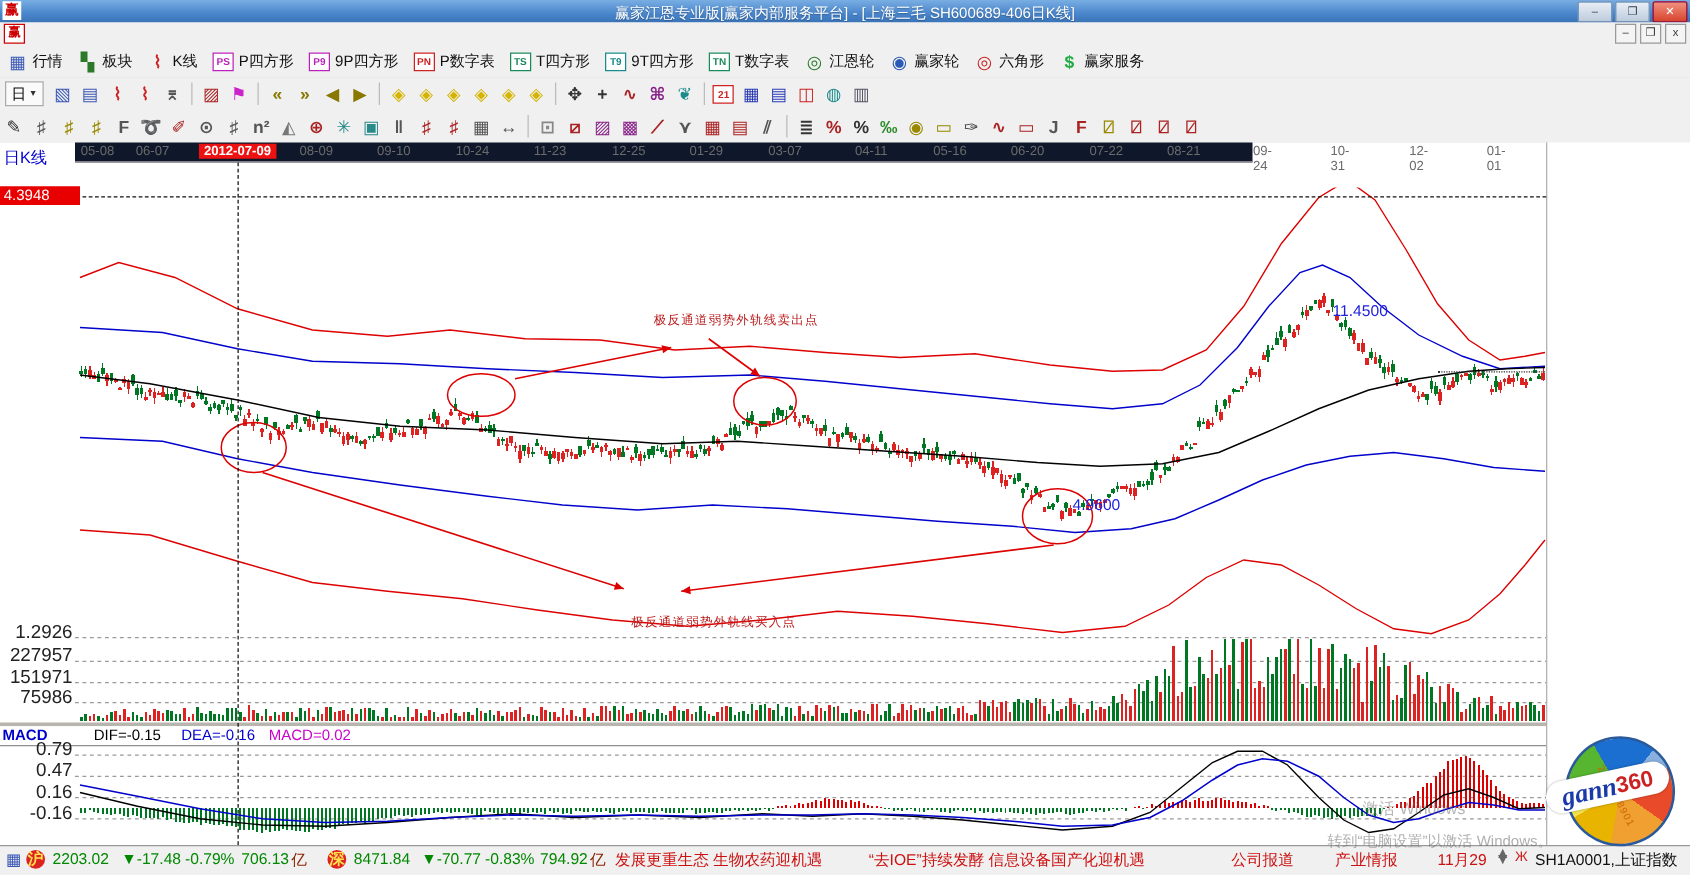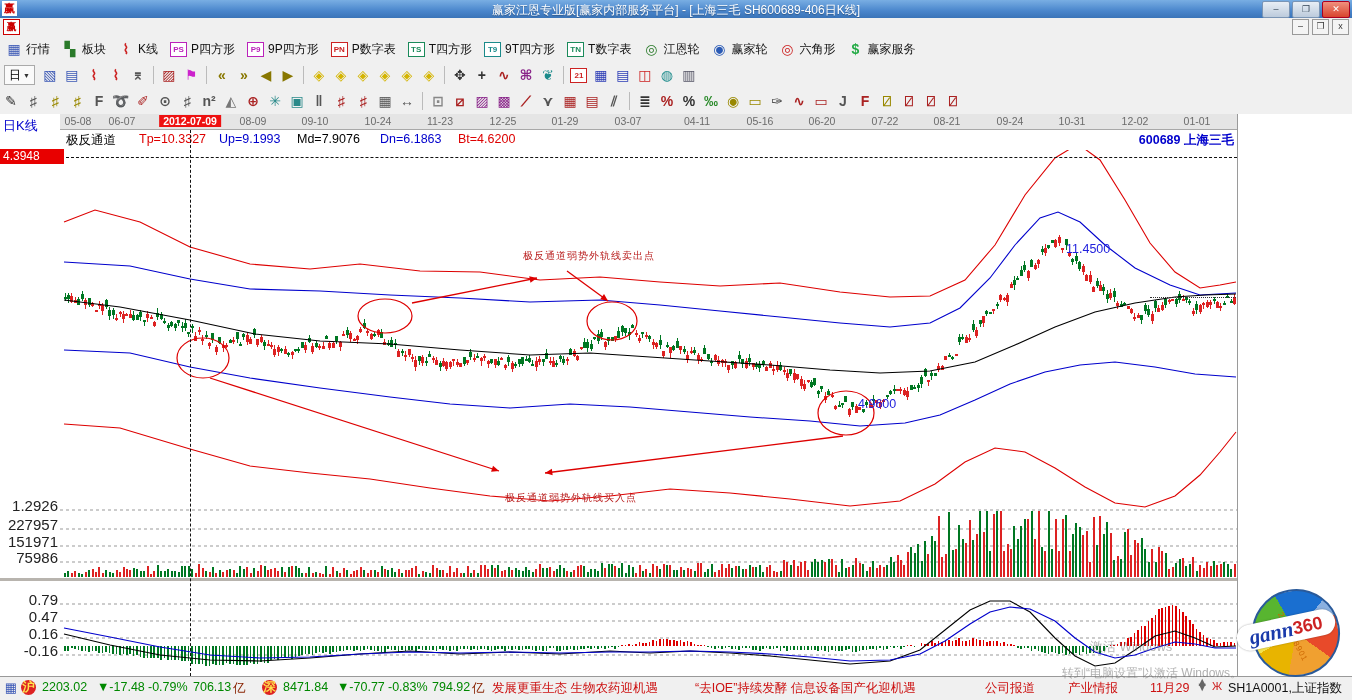--- a/index.html
+++ b/index.html
@@ -38,21 +38,21 @@
   .badge{display:inline-block;width:15px;height:13px;line-height:13px;border:1px solid currentColor;
     font-size:8px;font-weight:bold;text-align:center;background:#fff;}
   .sep{width:1px;height:18px;background:#bbb;margin:0 4px;}
   .tool-btn{min-width:22px;height:20px;display:flex;align-items:center;justify-content:center;
     font-size:13px;font-weight:bold;}
   .period-btn{display:flex;align-items:center;gap:2px;border:1px solid #aaa;background:#fafafa;
     padding:0 4px;height:18px;margin:0 4px;font-size:12px;}
   .caret{font-size:7px;color:#333;}
   
   .chartwrap{position:absolute;left:0;top:114px;width:1352px;height:562px;background:#fff;}
-  .datestrip{position:absolute;left:60px;top:0;width:1177px;height:15px;background:#e5e5e5;
+  .datestrip{position:absolute;left:60px;top:0;width:942px;height:15px;background:#0f172a;
     border-bottom:1px solid #a8a8a8;}
   .date-tick{position:absolute;top:1px;transform:translateX(-50%);font-size:10.5px;color:#6b6b6b;}
   .date-tick.sel{background:#ee1111;color:#fff;padding:0 4px;font-weight:bold;}
   .pane-label{position:absolute;left:3px;top:3px;color:#0000cc;font-size:13px;}
   .indrow{position:absolute;left:0;top:16px;width:1352px;height:18px;}
   .indrow span{position:absolute;top:2px;font-size:12.5px;}
   .symlabel{position:absolute;right:118px;top:2px;color:#0000cc;font-size:13px;font-weight:bold;}
   .price-tag{position:absolute;left:0;top:35px;width:64px;height:15px;background:#e80000;color:#fff;
     font-size:12px;line-height:15px;padding-left:3px;box-sizing:border-box;}
   .axis-lab{position:absolute;width:58px;text-align:right;font-size:15px;color:#222;}
@@ -423,30 +423,20 @@
         <span class="date-tick" style="left: 700px;">05-16</span>
         <span class="date-tick" style="left: 762px;">06-20</span>
         <span class="date-tick" style="left: 825px;">07-22</span>
         <span class="date-tick" style="left: 887px;">08-21</span>
         <span class="date-tick" style="left: 950px;">09-24</span>
         <span class="date-tick" style="left: 1012px;">10-31</span>
         <span class="date-tick" style="left: 1075px;">12-02</span>
         <span class="date-tick" style="left: 1137px;">01-01</span>
       </div>
 
-    <div class="indrow">
-      <span style="left:66px;color:#000;">极反通道</span>
-      <span></span>
-      <span class="symlabel">600689 上海三毛</span>
-    <span style="left: 139px; color: rgb(221, 0, 0); top: 2px; position: absolute;">Tp=10.3327</span>
-        <span style="left: 219px; color: rgb(0, 0, 204); top: 2px; position: absolute;">Up=9.1993</span>
-        <span style="left: 297px; color: rgb(0, 0, 0); top: 2px; position: absolute;">Md=7.9076</span>
-        <span style="left: 380px; color: rgb(0, 0, 204); top: 2px; position: absolute;">Dn=6.1863</span>
-        <span style="left: 458px; color: rgb(221, 0, 0); top: 2px; position: absolute;">Bt=4.6200</span>
-      </div>
 
     <div class="price-tag">4.3948</div>
     <span class="axis-lab" style="left:0;top:383px;">1.2926</span>
     <span class="axis-lab" style="left:0;top:402px;">227957</span>
     <span class="axis-lab" style="left:0;top:419px;">151971</span>
     <span class="axis-lab" style="left:0;top:435px;">75986</span>
 
     <div class="svgbox" style="left:60px;top:36px;width:1177px;height:428px;"><svg width="1177" height="428" viewBox="0 0 1177 428">
           <line x1="0" y1="360" x2="1177" y2="360" stroke="#999" stroke-dasharray="3,3" stroke-width="1"></line>
           <line x1="0" y1="379" x2="1177" y2="379" stroke="#999" stroke-dasharray="3,3" stroke-width="1"></line>
@@ -1496,20 +1486,27 @@
           <polygon points="477,128 470.4768882724711,132.63130795674127 469.1973938066113,126.23383562744225" fill="#dd0000"></polygon>
           <line x1="507" y1="121" x2="548" y2="151" stroke="#dd0000" stroke-width="1.3"></line>
           <polygon points="548,151 540.1785832983867,149.31909524965747 544.0311692639277,144.05389443008477" fill="#dd0000"></polygon>
           <line x1="150" y1="228" x2="439" y2="321" stroke="#dd0000" stroke-width="1.3"></line>
           <polygon points="439,321 431.0471865084135,321.86761602569356 433.04572832920763,315.65709359333334" fill="#dd0000"></polygon>
           <line x1="783" y1="286" x2="485" y2="323" stroke="#dd0000" stroke-width="1.3"></line>
           <polygon points="485,323 491.8471121225443,318.8627236518082 492.65098717426486,325.3371767710712" fill="#dd0000"></polygon>
         </svg></div>
 
     <div class="hsep"></div>
+    <div class="macdrow">
+      <span style="left:2px;color:#0000cc;font-weight:bold;">MACD</span>
+      <span></span>
+    <span style="left: 75px; color: rgb(0, 0, 0);">DIF=-0.15</span>
+        <span style="left: 145px; color: rgb(0, 0, 204);">DEA=-0.16</span>
+        <span style="left: 215px; color: rgb(204, 0, 204);">MACD=0.02</span>
+      </div>
     <span class="axis-lab" style="left:0;top:477px;">0.79</span>
     <span class="axis-lab" style="left:0;top:494px;">0.47</span>
     <span class="axis-lab" style="left:0;top:511px;">0.16</span>
     <span class="axis-lab" style="left:0;top:528px;">-0.16</span>
 
     <div class="svgbox" style="left:60px;top:482px;width:1177px;height:80px;"><svg width="1177" height="80" viewBox="0 0 1177 80">
           <line x1="0" y1="8" x2="1177" y2="8" stroke="#999" stroke-dasharray="3,3" stroke-width="1"></line>
           <line x1="0" y1="25" x2="1177" y2="25" stroke="#999" stroke-dasharray="3,3" stroke-width="1"></line>
           <line x1="0" y1="42" x2="1177" y2="42" stroke="#999" stroke-dasharray="3,3" stroke-width="1"></line>
           <line x1="0" y1="59" x2="1177" y2="59" stroke="#999" stroke-dasharray="3,3" stroke-width="1"></line>

